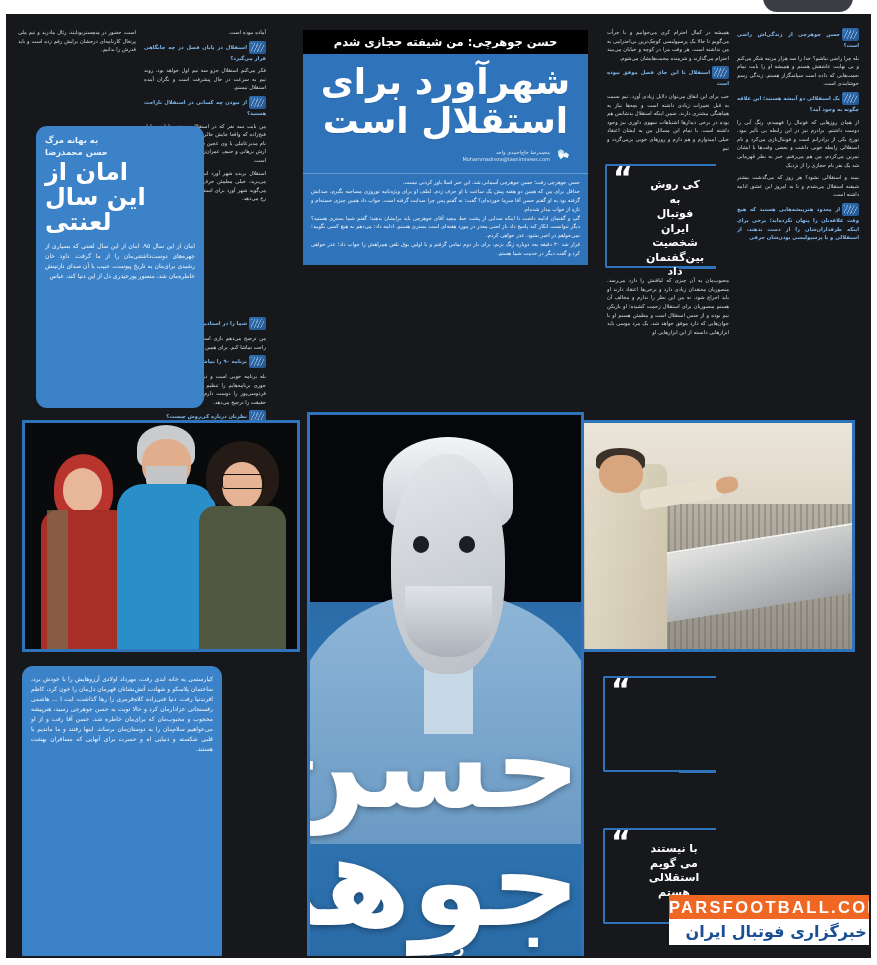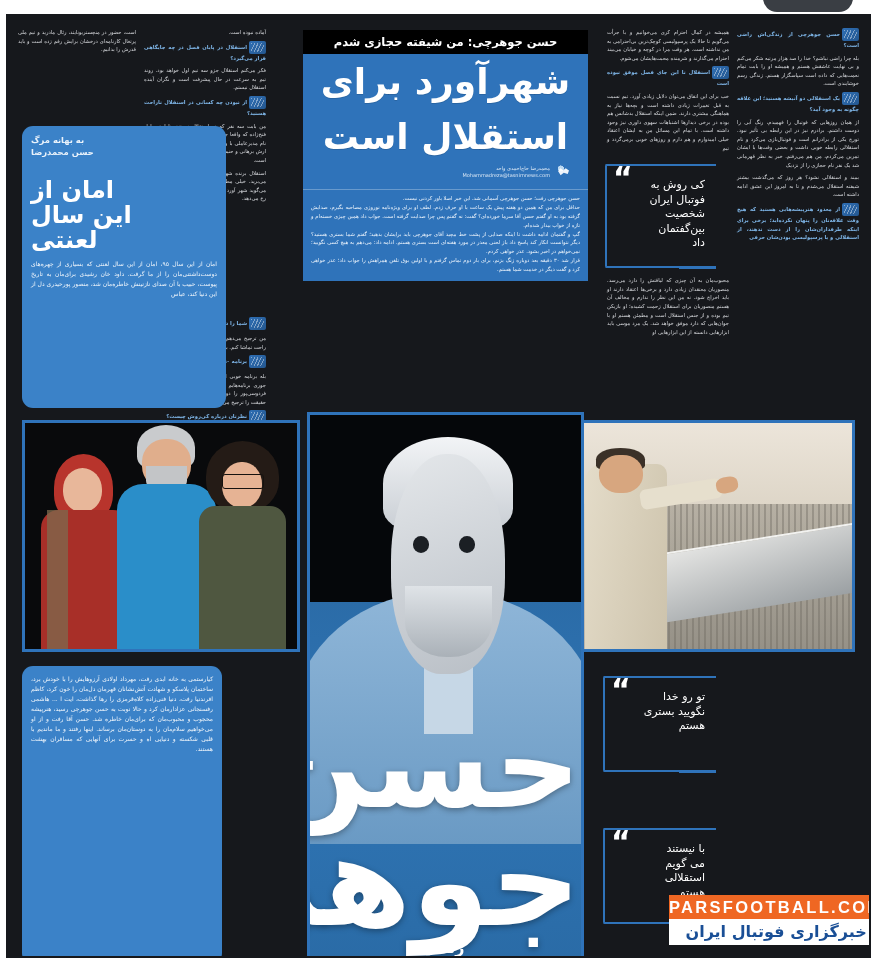--- a/index.html
+++ b/index.html
@@ -60,21 +60,21 @@
   }
   .hl-box{
     background:#2f73ba;padding:8px 10px 6px;
   }
   .hl{
     color:#ffffff;font-weight:bold;text-align:center;line-height:1.02;
     font-size:40px;letter-spacing:-1px;
     text-shadow:0 1px 0 rgba(0,0,0,.12);
   }
   .hl .l2{font-size:36px;display:block;margin-top:2px;}
-  .hl .l3{font-size:36px;display:block;margin-top:18px;}
+  .hl .l3{font-size:36px;display:block;margin-top:2px;}
   .byline{
     display:flex;align-items:center;justify-content:flex-start;gap:5px;
     padding:8px 6px 3px 0;
   }
   .globe{
     width:17px;height:17px;border-radius:50%;
     background:radial-gradient(circle at 34% 32%,#bcd9f2 0 18%,#2f73ba 19% 100%);
     position:relative;flex:none;
   }
   .globe::before{
@@ -164,45 +164,45 @@
   .por .calli .c2{font-size:126px;margin-top:-24px;}
   .por .zendeyad{
     position:absolute;left:0;right:16px;bottom:8px;text-align:center;
     color:#ffffff;font-size:16px;font-weight:bold;
   }
   
   .bluebox{
     position:absolute;background:#3b82c8;border-radius:11px;
     box-sizing:border-box;padding:8px 9px;overflow:hidden;
   }
-  #box-aman{left:14px;top:110px;width:204px;height:282px;}
+  #box-aman{left:28px;top:110px;width:168px;height:282px;}
   .bb-kicker{color:#e9f2fb;font-size:8.4px;font-weight:bold;text-align:left;line-height:12px;}
-  .bb-title{color:#ffffff;font-size:24px;font-weight:bold;text-align:left;line-height:1.04;margin-top:20px;}
+  .bb-title{color:#ffffff;font-size:24px;font-weight:bold;text-align:left;line-height:1.04;margin-top:2px;}
   .bb-body{color:#f0f6fc;font-size:6px;line-height:10px;text-align:justify;margin-top:6px;}
   #box-kiarostami{left:14px;top:650px;width:200px;height:298px;}
   
   .pq{position:absolute;box-sizing:border-box;}
   .pq .frame{
     position:absolute;inset:0;border:2.5px solid #2f73ba;
     border-right:none;border-radius:2px;
   }
   .pq .frame::before{
     content:"";position:absolute;right:-2.5px;top:-2.5px;width:34%;height:2.5px;background:#2f73ba;
   }
   .pq .frame::after{
     content:"";position:absolute;right:-2.5px;bottom:-2.5px;width:34%;height:2.5px;background:#2f73ba;
   }
   .pq .marks{
     position:absolute;left:8px;top:5px;color:#ffffff;font-size:30px;
     font-weight:bold;line-height:.6;letter-spacing:-1px;
   }
   .pq .qtext{
     position:absolute;right:8px;left:40px;top:14px;
-    color:#ffffff;font-size:11px;font-weight:normal;line-height:1.32;
-    text-align:right;
+    color:#ffffff;font-size:11px;font-weight:bold;line-height:1.32;
+    text-align:center;
   }
   #pq-1{right:156px;top:148px;width:108px;height:104px;}
   #pq-2{right:156px;top:660px;width:110px;height:96px;}
   #pq-3{right:156px;top:812px;width:110px;height:96px;}
   
   .logo{
     position:absolute;right:4px;bottom:4px;width:196px;height:64px;
     display:flex;align-items:stretch;direction:ltr;
   }
   .logo .bars{flex:1;display:flex;flex-direction:column;justify-content:center;}
@@ -263,25 +263,20 @@
         <span>کی روش به</span><br>
         <span>فوتبال ایران</span><br>
         <span>شخصیت</span><br>
         <span>بین‌گفتمان داد</span>
       </div>
     </div>
 
     <div class="pq" id="pq-2">
       <div class="frame"></div>
       <div class="marks">“</div>
-      <div class="qtext">
-        <span>تو رو خدا</span><br>
-        <span>نگویید بستری</span><br>
-        <span>هستم</span>
-      </div>
     </div>
 
     <div class="pq" id="pq-3">
       <div class="frame"></div>
       <div class="marks">“</div>
       <div class="qtext">
         <span>با نیستند</span><br>
         <span>می گویم</span><br>
         <span>استقلالی هستم</span>
       </div>

